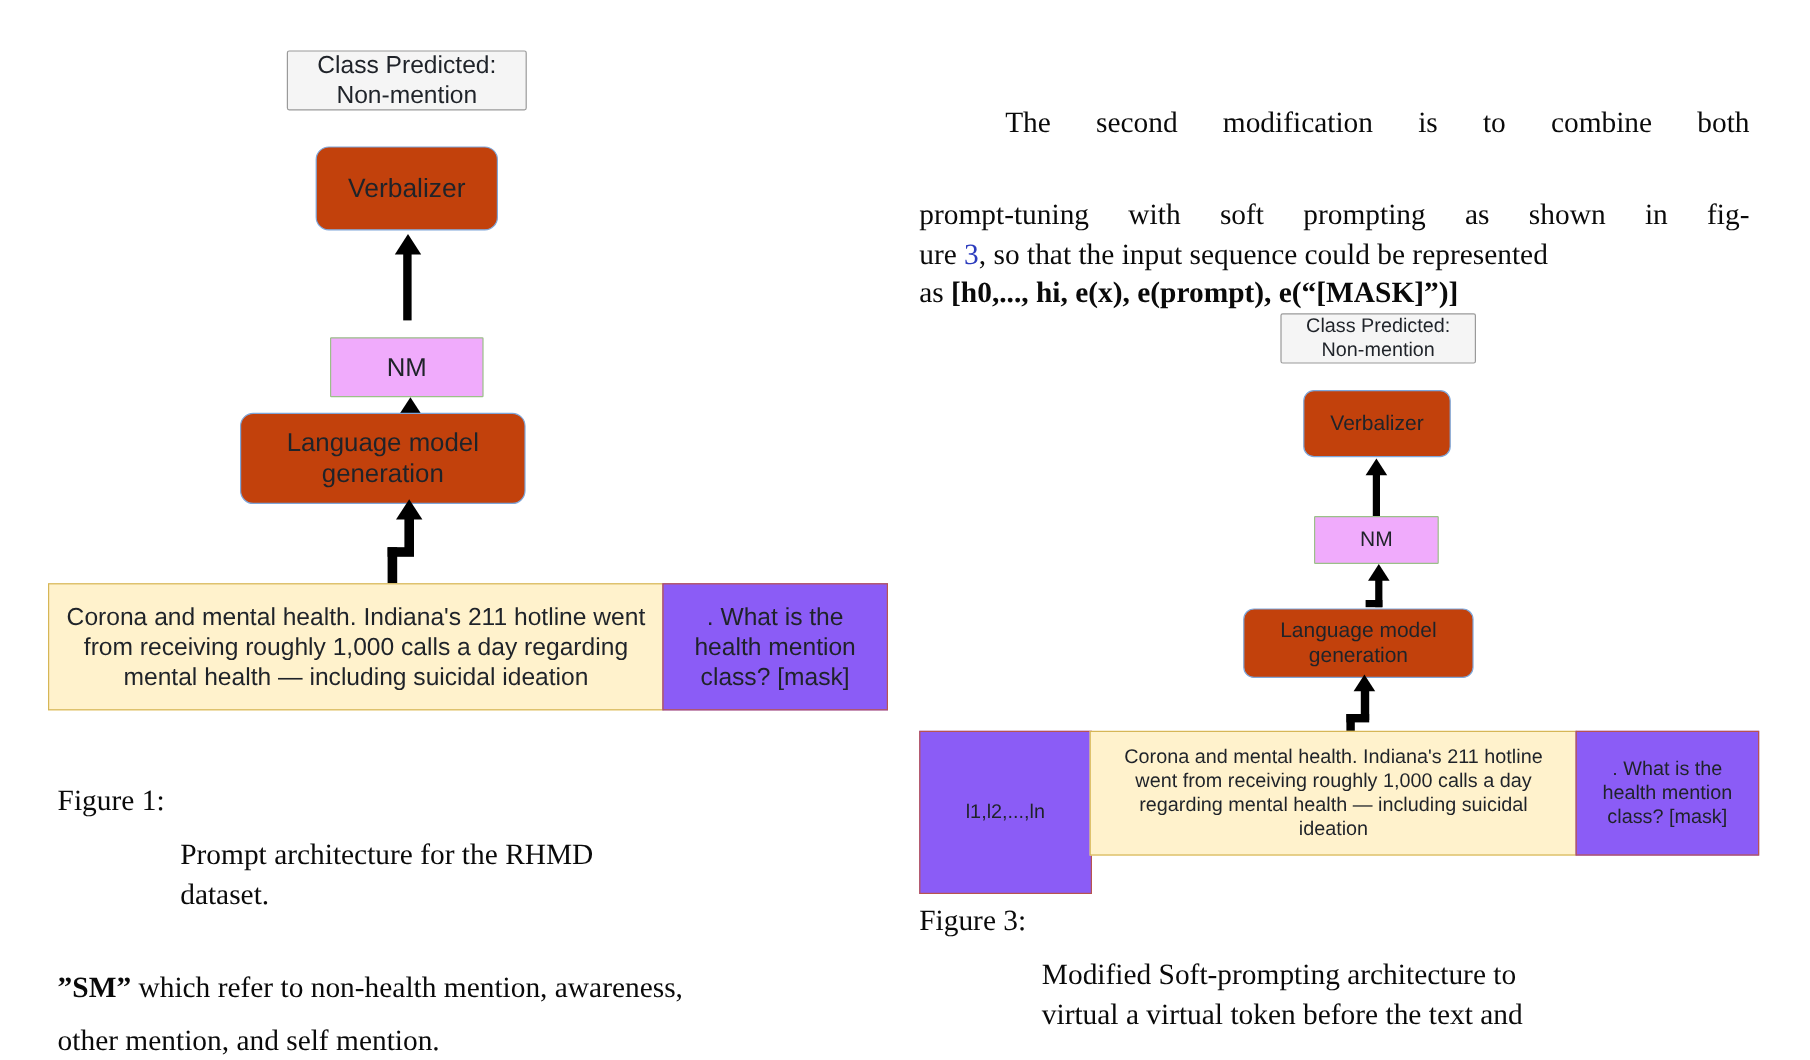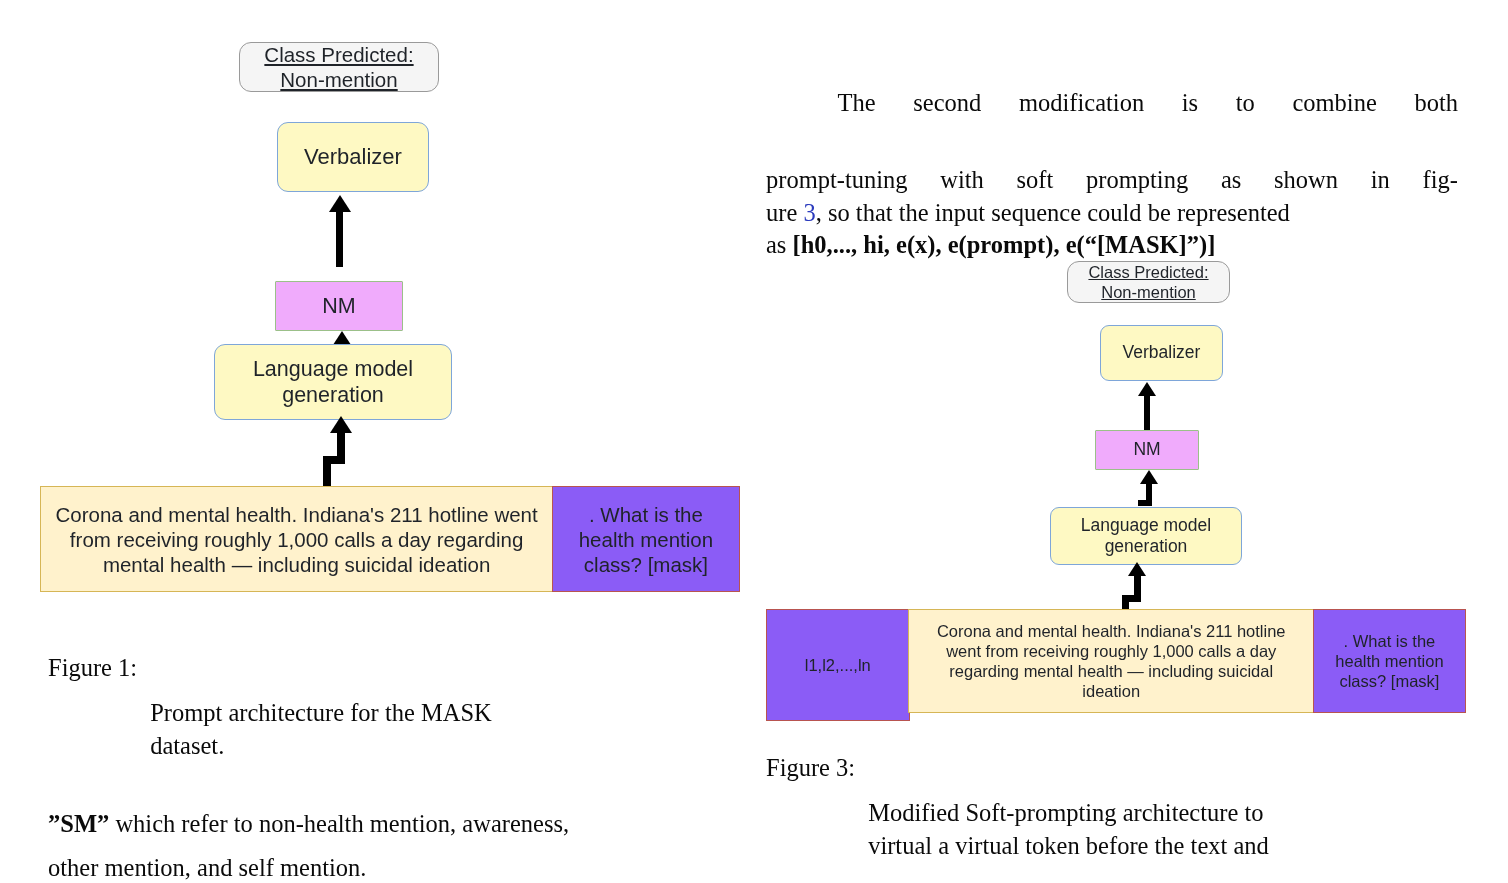--- a/index.html
+++ b/index.html
@@ -25,28 +25,26 @@
     justify-content: center;
     text-align: center;
     font-family: "Liberation Sans", sans-serif;
     color: #1f2329;
     line-height: 1.22;
   }
 
   .node-class {            
     background: #f5f5f5;
     border: 1.5px solid #9a9a9a;
-    border-radius: 12px;
-    text-decoration: underline;
+    border-radius: 2px;
   }
   .node-blue {
-    background: #fef9c3;
+    background: #c2410c;
     border: 1.4px solid #7ea6d9;
     border-radius: 11px;
-    margin-left: 14px;
   }
   .node-green {
     background: #f0abfc;
     border: 1.4px solid #9bc089;
     border-radius: 1px;
   }
   .node-yellow {
     background: #fff2cc;
     border: 1.4px solid #d6b656;
   }
@@ -144,21 +142,21 @@
 </div>
 
 <div class="abs caption" style="left:48px; top:652px; width:700px;">
   <span class="cap-label">Figure 1:</span>
   <span class="cap-body">
     <span class="cap-justify">
       <span>Prompt</span>
       <span>architecture</span>
       <span>for</span>
       <span>the</span>
-      <span>MASK</span>
+      <span>RHMD</span>
     </span>
     <span>dataset.</span>
   </span>
 </div>
 
 <div class="abs prose" style="left:48px; top:808px; width:700px;">
   <span style="display:block;"><b>”SM”</b><span> which refer to non-health mention, awareness,</span></span>
   <span style="display:block;margin-top:12px;">other mention, and self mention.</span>
 </div>
 
@@ -219,21 +217,21 @@
   </div>
 
   <div class="abs" style="left:340px; top:304px; width:52px; height:64px;">
     <div class="arrow-shaft" style="left:28px; top:12px; width:7px; height:26px;"></div>
     <div class="arrow-shaft" style="left:16px; top:33px; width:19px; height:7px;"></div>
     <div class="arrow-shaft" style="left:16px; top:33px; width:7px; height:31px;"></div>
     <div class="arrow-head" style="left:22px; top:0px; border-left-width:9px; border-right-width:9px; border-bottom-width:14px;"></div>
   </div>
 
   <div class="abs" style="left:0px; top:351px; width:700px; height:98px; display:flex;">
-    <div class="node node-pink" style="width:140px; height:98px; font-size:16.5px; padding:6px 6px;">
+    <div class="node node-pink" style="width:140px; height:98px; font-size:16.5px; padding:18px 6px;">
       <span>l1,l2,...,ln</span>
     </div>
     <div class="node node-yellow" style="width:415px; height:98px; font-size:16.5px; padding:2px 10px; margin-left:-1.4px;">
       <span>Corona and mental health. Indiana's 211 hotline went from receiving roughly 1,000 calls a day regarding mental health — including suicidal ideation</span>
     </div>
     <div class="node node-pink" style="width:146px; height:98px; font-size:16.5px; padding:2px 8px; margin-left:-1.4px;">
       <span>. What is the health mention class? [mask]</span>
     </div>
   </div>
 </div>

